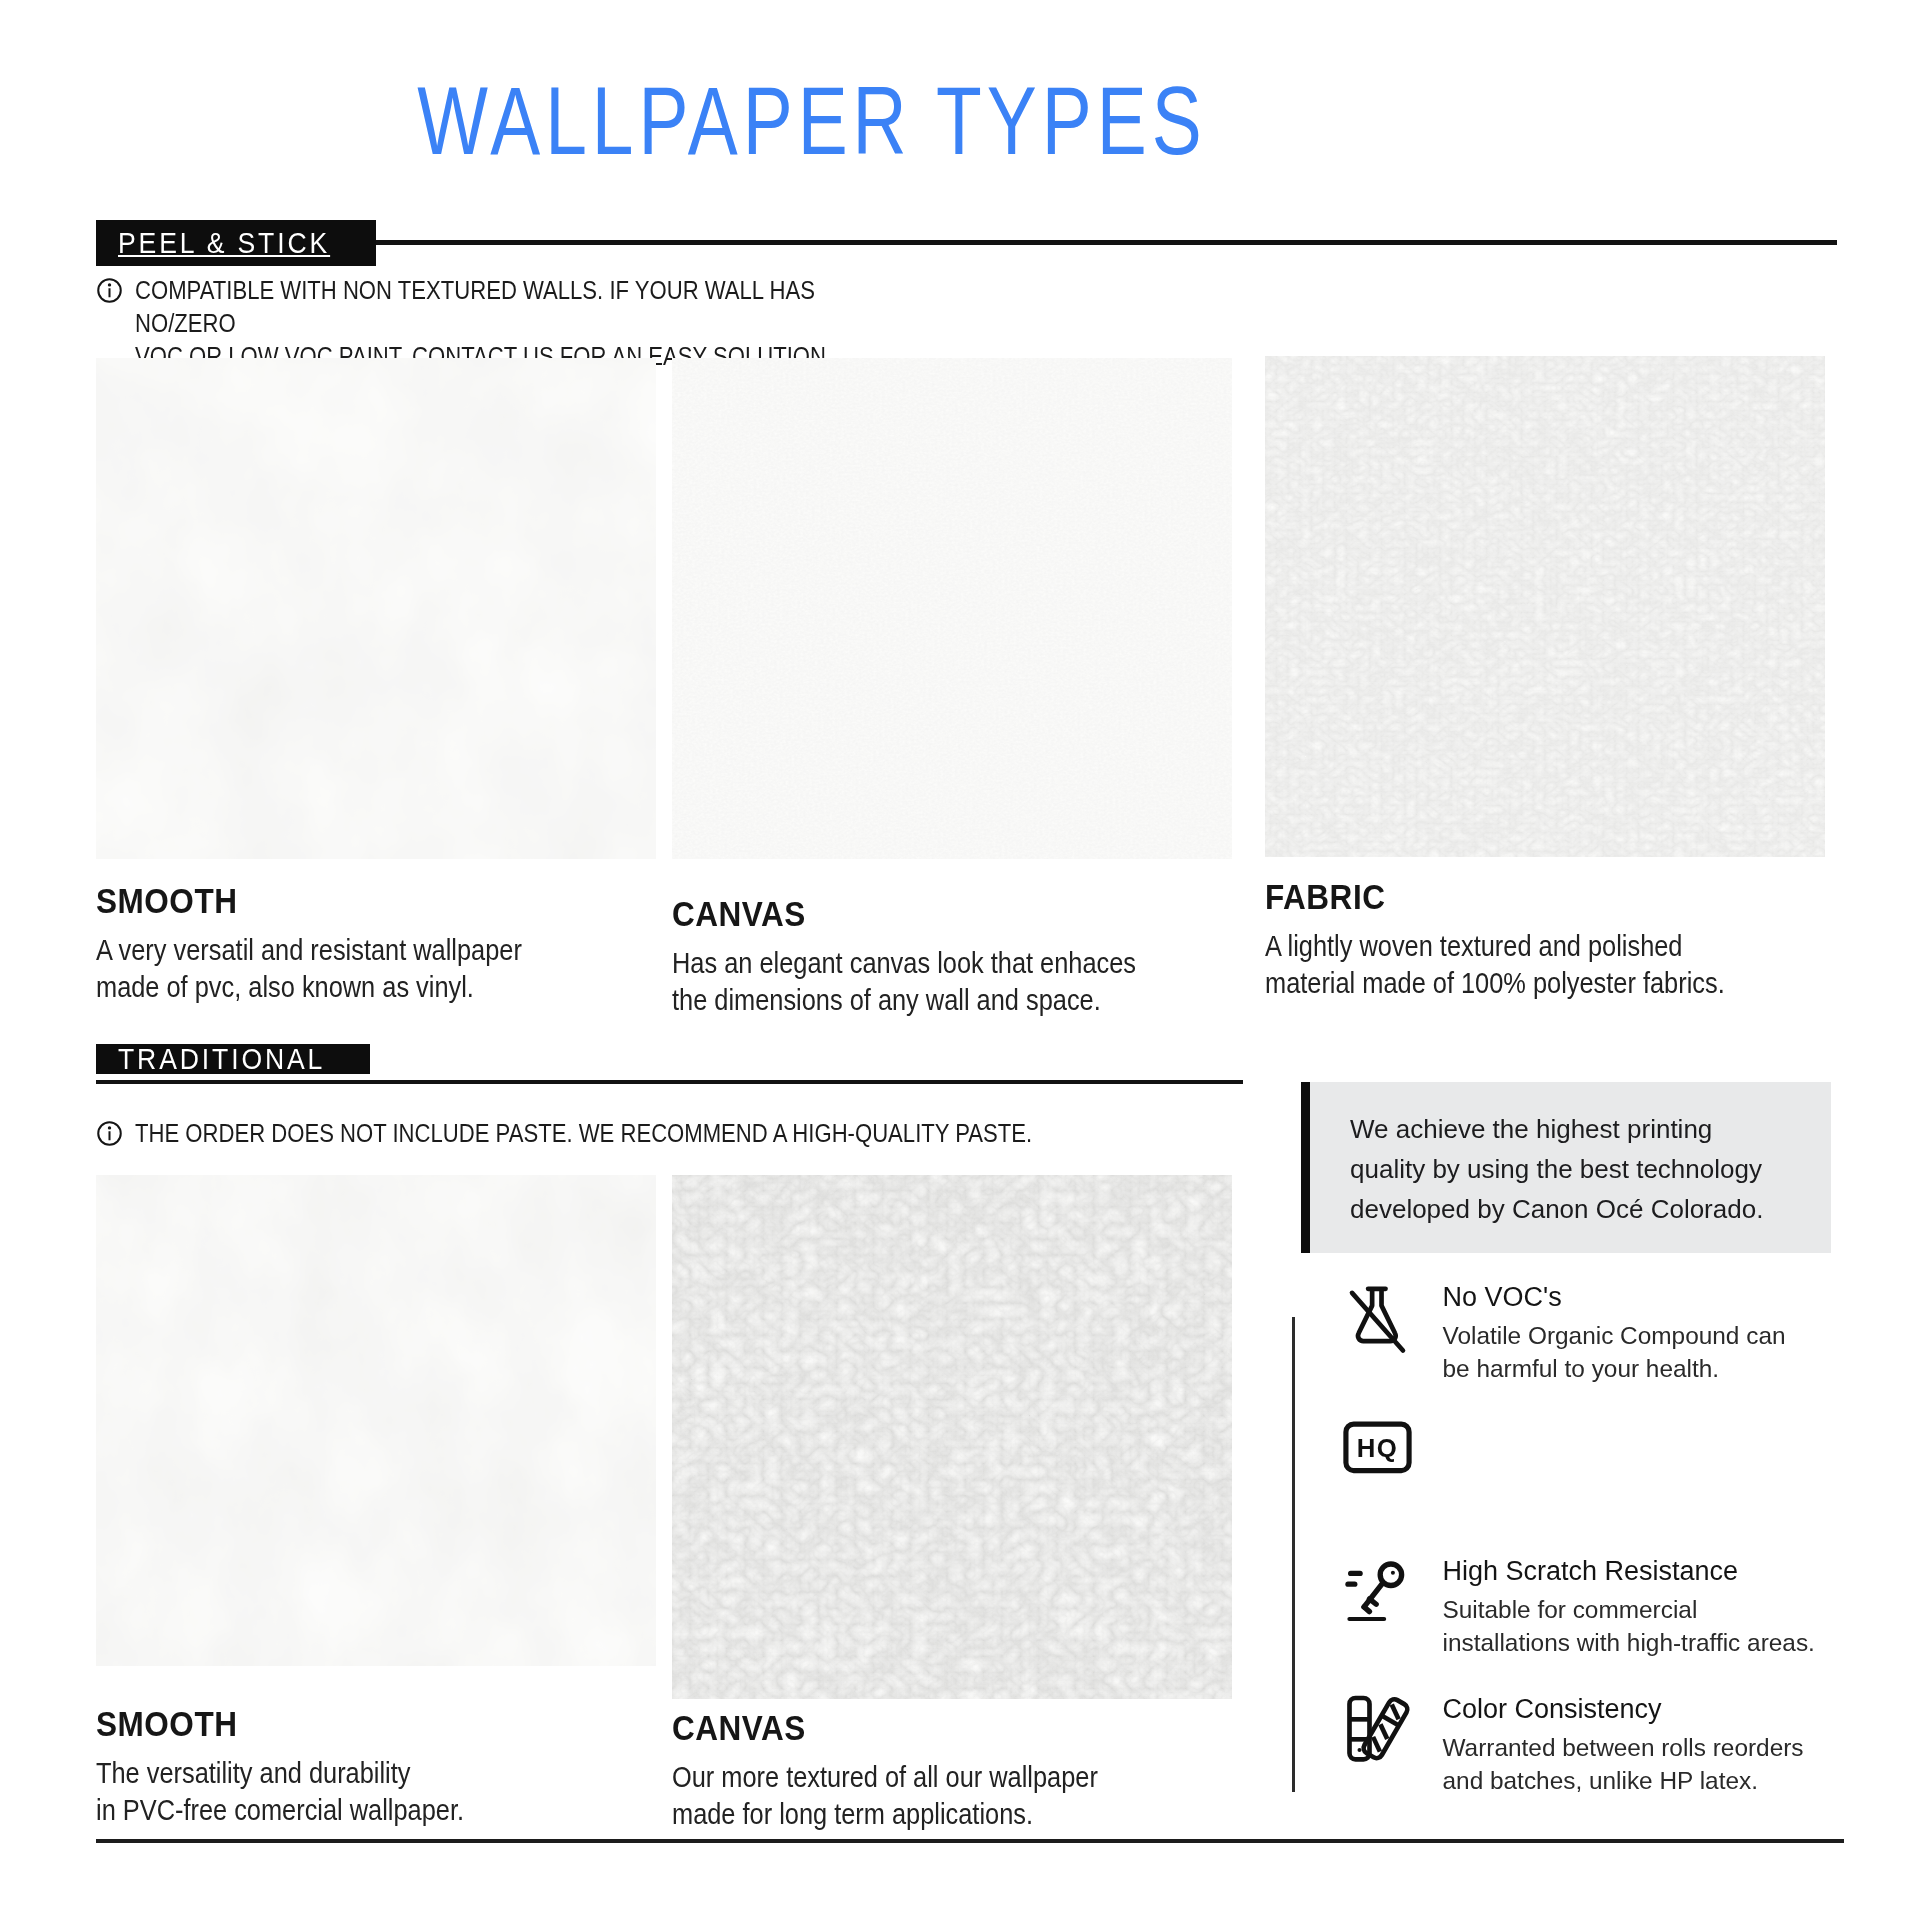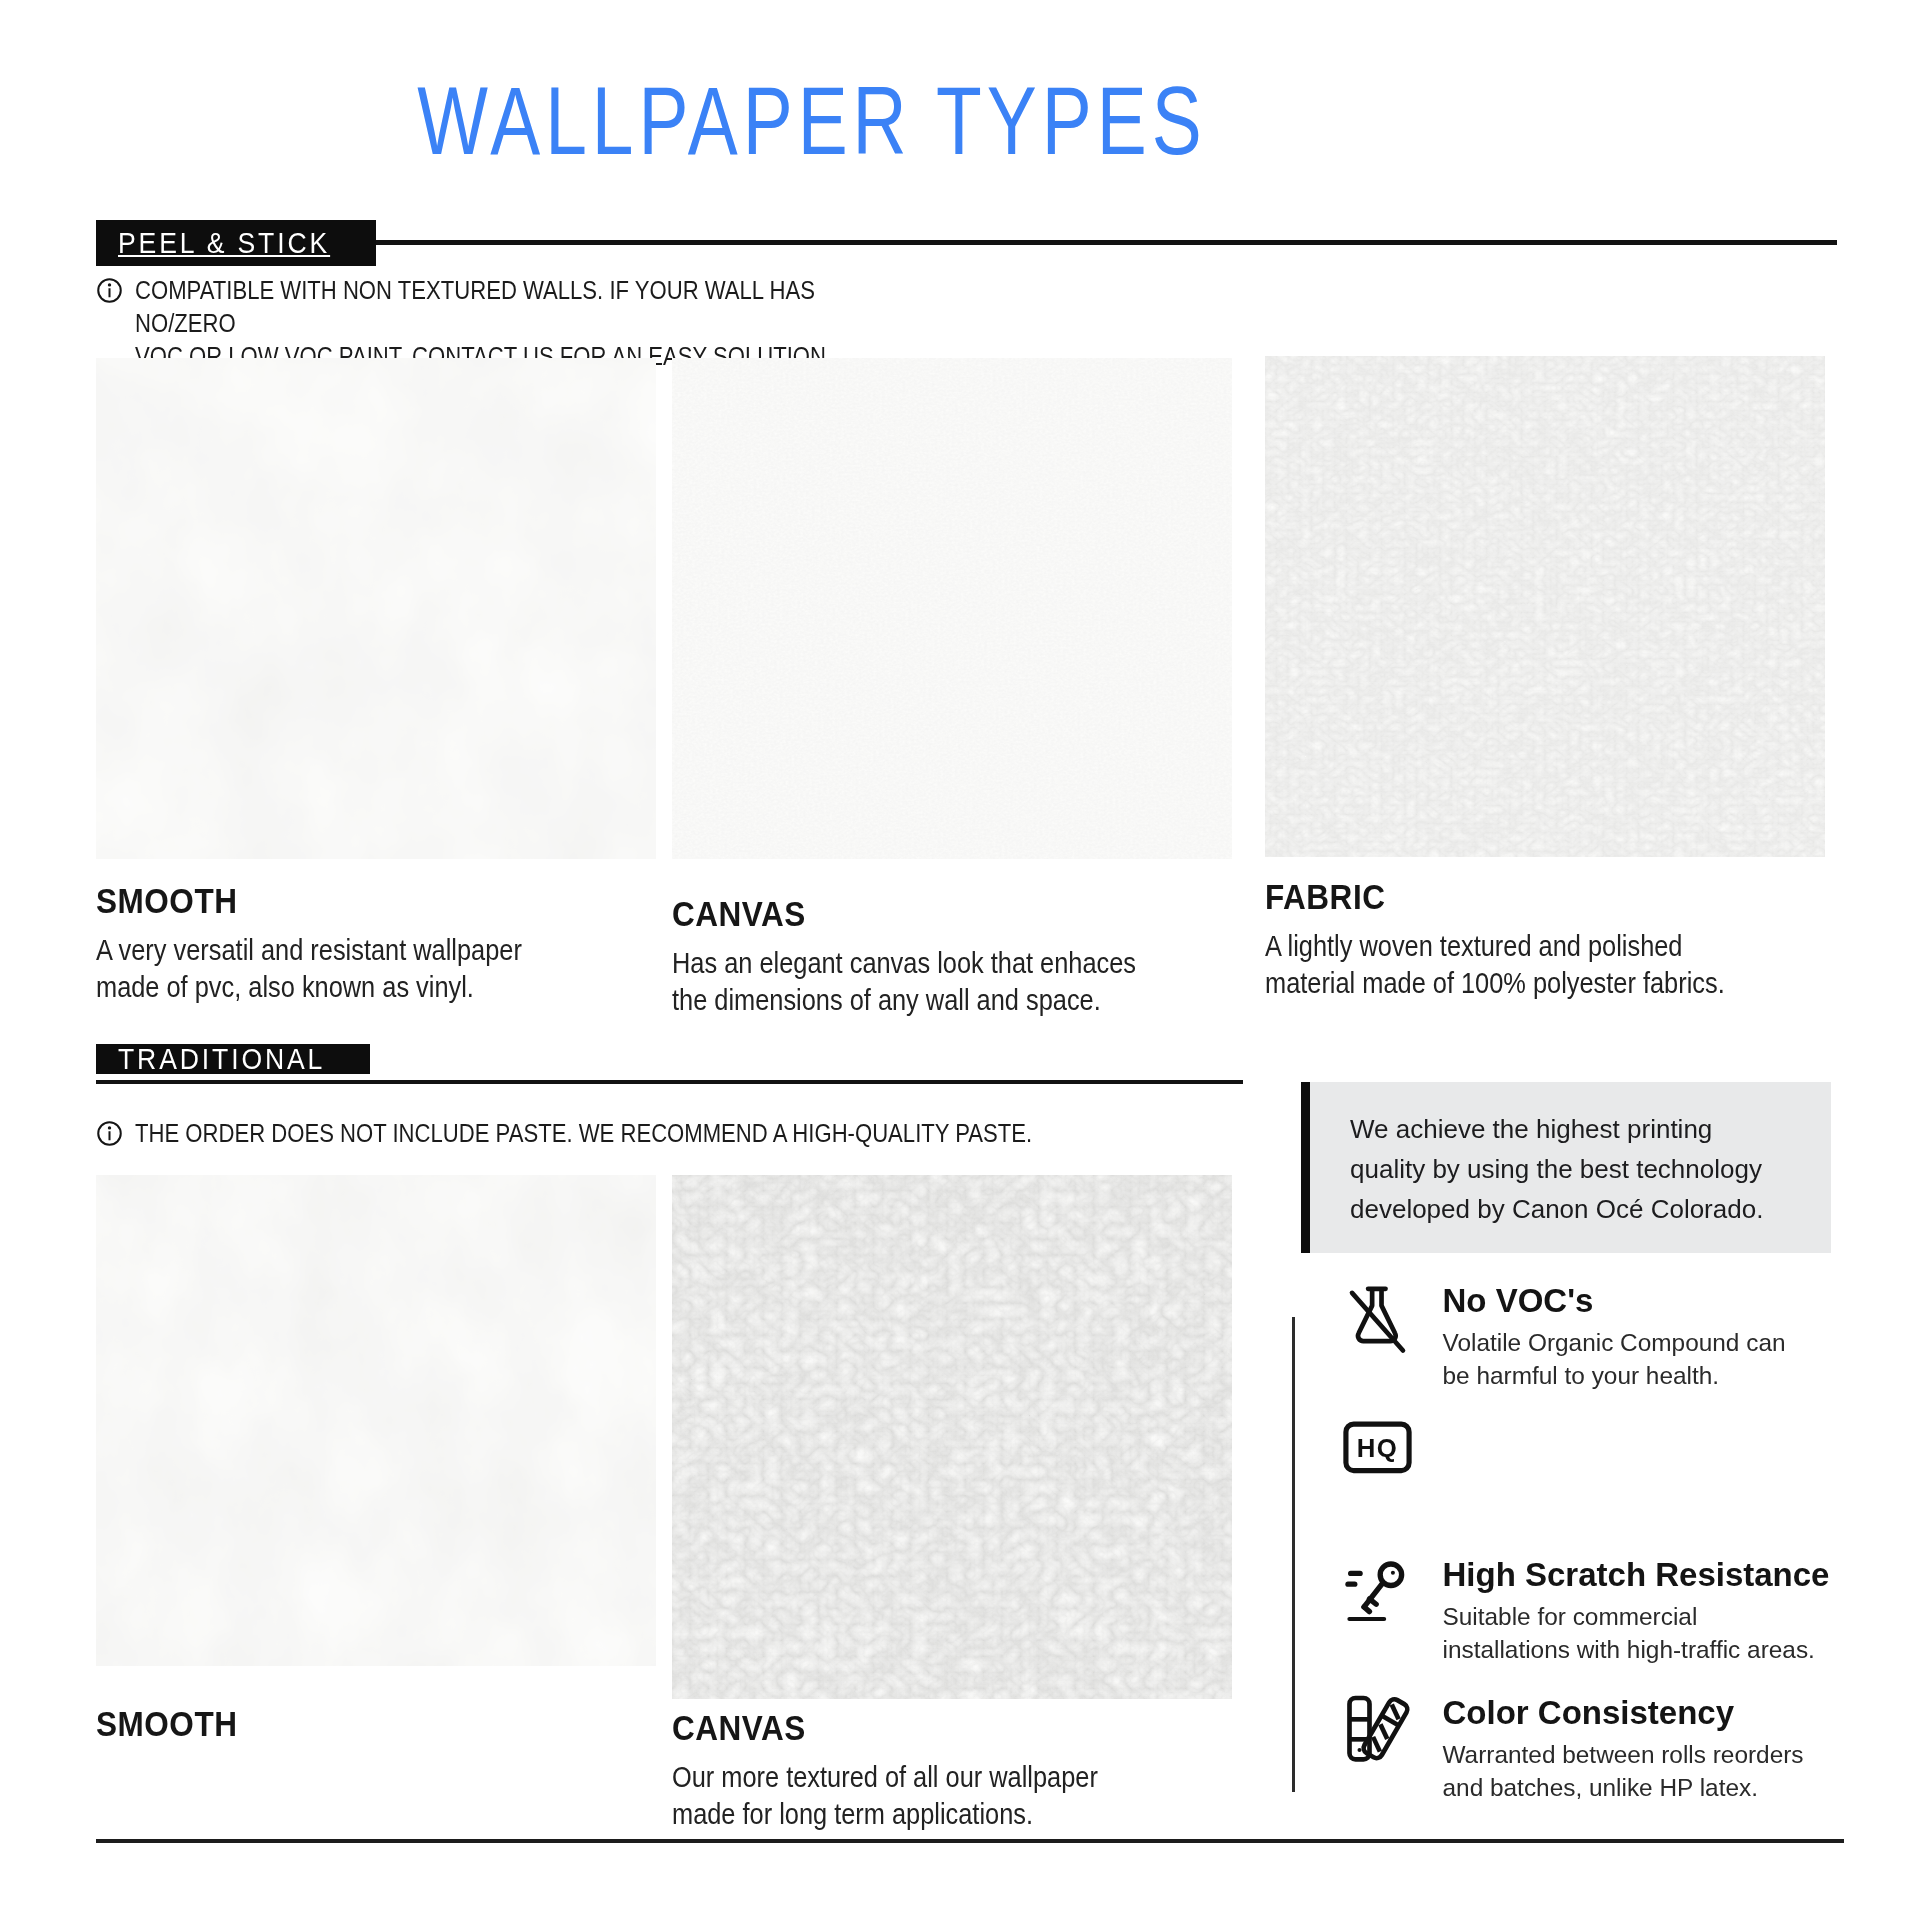--- a/index.html
+++ b/index.html
@@ -38,21 +38,21 @@
 
   
   .callout-bar{left:1301px;top:1082px;width:9px;height:171px;background:#0d0d0d;}
   .callout{left:1310px;top:1082px;width:521px;height:171px;background:#e8e9ea;
            box-sizing:border-box;padding:27px 19px 0 40px;font-size:26px;line-height:40px;color:#1c1c1e;}
 
   
   .feat-rule{left:1292px;top:1317px;width:2.6px;height:475px;background:#2c2c2c;}
   .feat{position:absolute;left:1342px;width:507px;display:flex;gap:29.5px;}
   .feat-icon{flex:0 0 71px;display:flex;justify-content:center;}
-  .feat-title{font-size:33px;font-weight:700;color:#141414;margin-bottom:6.4px;}
+  .feat-title{font-size:27px;font-weight:400;color:#141414;margin-bottom:6.4px;}
   .feat-desc{font-size:24.4px;line-height:33px;color:#2a2a2a;}
 
   .bottom-rule{left:96px;top:1839px;width:1748px;height:3.9px;background:#1d1d1d;}
 </style>
 </head>
 <body>
 
 <div class="page">
 
   <svg width="0" height="0" style="position:absolute" aria-hidden="true">
@@ -183,20 +183,22 @@
       </svg>
   </div>
   <div class="sw" style="left:672px;top:1175px;width:560px;height:524px;">
     <svg width="560" height="524" viewBox="0 0 872 816">
         <rect width="872" height="816" filter="url(#texCanvas2)"></rect>
       </svg>
   </div>
 
   <div class="type" style="left:96px;top:1704px;width:578px;">
     <div class="type-name"><span class="cond">SMOOTH</span></div>
+    <div class="type-desc"><span class="cond pre">The versatility and durability
+in PVC-free comercial wallpaper.</span></div>
   </div>
   <div class="type" style="left:672px;top:1708px;width:591px;">
     <div class="type-name"><span class="cond">CANVAS</span></div>
     <div class="type-desc"><span class="cond pre">Our more textured of all our wallpaper
 made for long term applications.</span></div>
   </div>
 
   <div class="abs callout-bar"></div>
   <div class="abs callout pre">We achieve the highest printing
 quality by using the best technology

